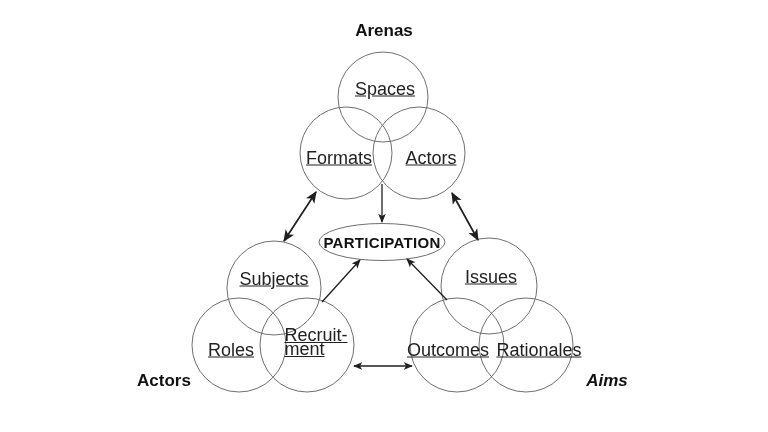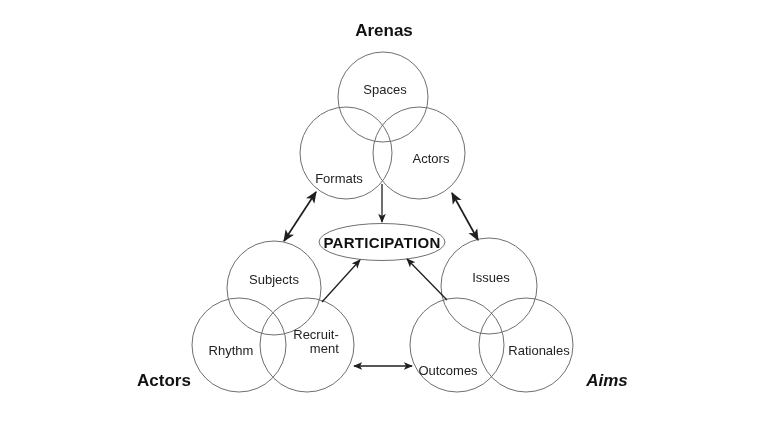--- a/index.html
+++ b/index.html
@@ -31,24 +31,25 @@
   .arrow {
     stroke: var(--arrow, #1f1f1f);
     stroke-width: 1.3;
     fill: none;
   }
   .arrow.thick { stroke-width: 1.7; }
   .arrowhead { fill: var(--arrow, #1f1f1f); }
   .lbl {
     position: absolute;
     transform: translate(-50%, -50%);
-    font-size: 13px;
+    font-size: 18px;
     color: var(--text, #222222);
     white-space: nowrap;
-    text-align: right;
+    text-align: left;
+    text-decoration: underline;
   }
   .cluster-title {
     position: absolute;
     transform: translate(-50%, -50%);
     font-size: 17px;
     font-weight: bold;
     color: var(--title_text, #111111);
     white-space: nowrap;
   }
   .participation-lbl {
@@ -102,27 +103,27 @@
     <line class="arrow" x1="447" y1="300" x2="407" y2="259" marker-end="url(#ah)"></line>
   </svg>
 
   <div class="cluster-title" style="left:384px; top:31px;">Arenas</div>
   <div class="cluster-title" style="left:164px; top:381px;">Actors</div>
   <div class="cluster-title" style="left:607px; top:381px;font-style:italic;">Aims</div>
 
   <div class="participation-lbl" style="left:382px; top:242px;">PARTICIPATION</div>
 
   <div class="lbl" style="left:385px; top:89px;">Spaces</div>
-  <div class="lbl" style="left:339px; top:158px;margin-top:20px;">Formats</div>
+  <div class="lbl" style="left:339px; top:158px;">Formats</div>
   <div class="lbl" style="left:431px; top:158px;">Actors</div>
 
   <div class="lbl" style="left:274px; top:279px;">Subjects</div>
-  <div class="lbl" style="left:231px; top:350px;">Rhythm</div>
+  <div class="lbl" style="left:231px; top:350px;">Roles</div>
   <div class="lbl two-line" style="left:316px; top:342px;">
     <span>Recruit-</span>
     <span>ment</span>
   </div>
 
   <div class="lbl" style="left:491px; top:277px;">Issues</div>
-  <div class="lbl" style="left:448px; top:350px;margin-top:20px;">Outcomes</div>
+  <div class="lbl" style="left:448px; top:350px;">Outcomes</div>
   <div class="lbl" style="left:539px; top:350px;">Rationales</div>
 
 </div>
 
 </body></html>

